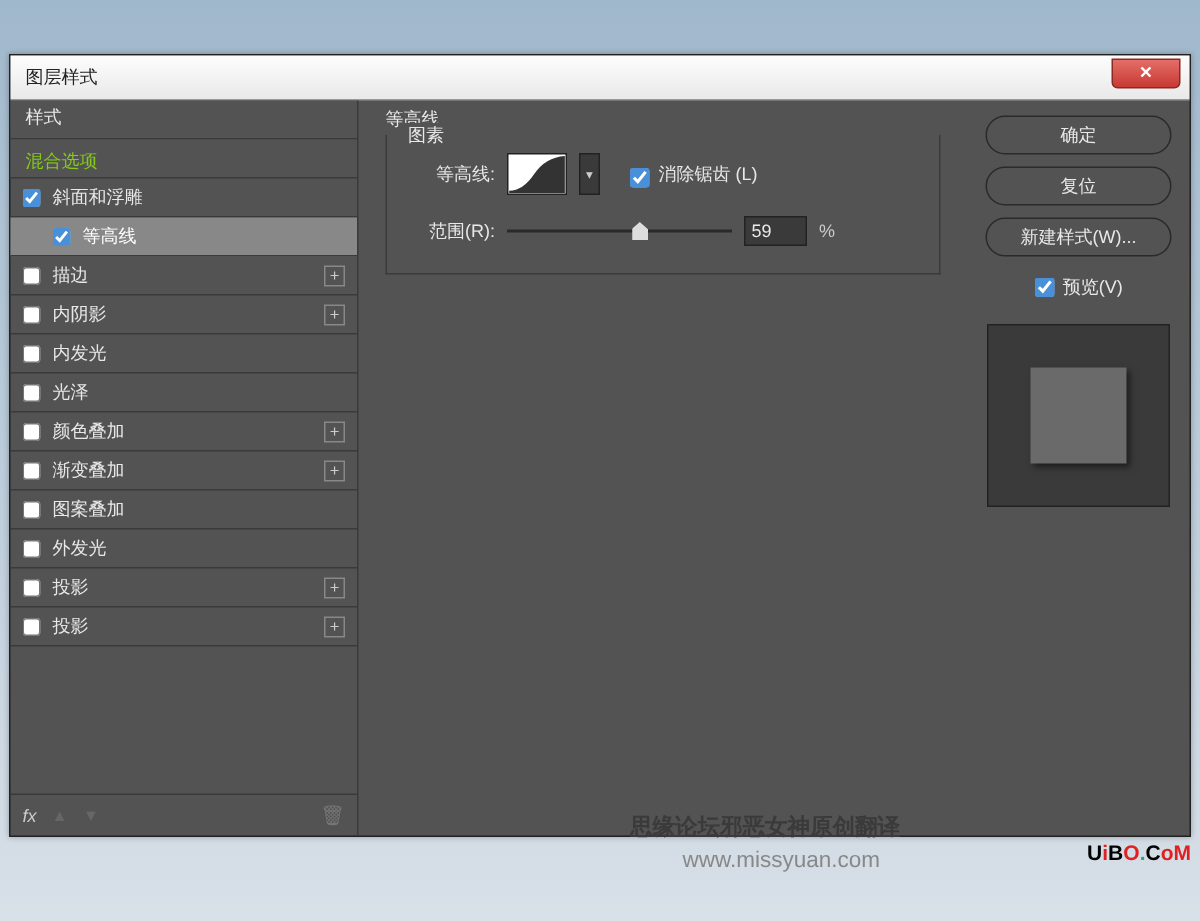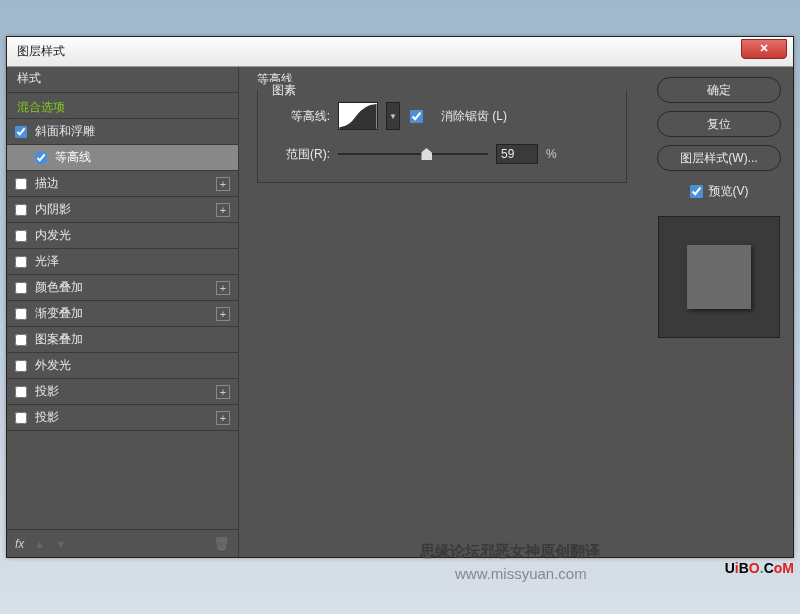--- a/index.html
+++ b/index.html
@@ -24,37 +24,37 @@
 
   .settings-panel { flex: 1; padding: 4px 18px; color: #e8e8e8; font-size: 12px; }
   .group-label { margin-bottom: 2px; }
   .fieldset { border: 1px solid #3a3a3a; border-top: none; padding: 12px 14px 18px; position: relative; }
   .fieldset-label { position: absolute; top: -8px; left: 10px; background: #535353; padding: 0 4px; font-size: 12px; }
   .row { display: flex; align-items: center; margin-bottom: 14px; gap: 8px; }
   .row-label { width: 58px; text-align: right; }
   .contour-swatch { width: 40px; height: 28px; background: #fff; border: 1px solid #222; position: relative; overflow: hidden; }
   .contour-swatch svg { width: 100%; height: 100%; display: block; }
   .dropdown-arrow { width: 14px; height: 28px; background: #3a3a3a; border: 1px solid #222; display: flex; align-items: center; justify-content: center; color: #ccc; font-size: 9px; }
-  .antialias { display: flex; align-items: center; gap: 18px; margin-left: 2px; }
+  .antialias { display: flex; align-items: flex-end; gap: 6px; margin-left: 12px; }
   .antialias input { width: 13px; height: 13px; accent-color:#4a90d9; }
   .slider-row { display: flex; align-items: center; gap: 8px; }
   .slider { width: 150px; height: 14px; position: relative; }
   .slider-track { position: absolute; top: 6px; left: 0; right: 0; height: 2px; background: #2a2a2a; }
   .slider-thumb { position: absolute; top: 1px; width: 11px; height: 12px; background: #ddd; left: 59%; transform: translateX(-50%); clip-path: polygon(50% 0, 100% 40%, 100% 100%, 0 100%, 0 40%); }
   .num-input { width: 42px; height: 20px; background: #3a3a3a; border: 1px solid #222; color: #e8e8e8; font-size: 12px; padding: 0 4px; text-align: left; }
   .percent { color: #ccc; }
 
   .right-panel { width: 148px; padding: 10px 12px; display: flex; flex-direction: column; gap: 8px; }
   .btn { height: 26px; border: 1px solid #2a2a2a; border-radius: 13px; background: #535353; color: #e8e8e8; font-size: 12px; display: flex; align-items: center; justify-content: center; cursor: pointer; }
   .preview-check { display: flex; align-items: center; justify-content: center; gap: 6px; font-size: 12px; color: #e8e8e8; margin-top: 4px; }
   .preview-check input { width: 13px; height: 13px; accent-color:#4a90d9; }
   .preview-box { margin-top: 8px; width: 122px; height: 122px; background: #3a3a3a; border: 1px solid #222; display: flex; align-items: center; justify-content: center; align-self: center; }
   .preview-inner { width: 64px; height: 64px; background: #6a6a6a; box-shadow: 2px 2px 4px rgba(0,0,0,0.5); }
 
-  .watermark1 { position: absolute; left: 420px; top: 542px; font-size: 15px; font-weight: bold; color: #3a3a3a; }
+  .watermark1 { position: absolute; left: 420px; top: 542px; font-size: 15px; font-weight: bold; color: #3a3a3a; text-decoration: underline; }
   .watermark2 { position: absolute; left: 455px; top: 565px; font-size: 15px; color: #888; font-family: Arial; }
   .watermark-ui { position: absolute; right: 6px; top: 560px; font-family: Arial; font-size: 14px; font-weight: bold; text-align: center; }
   .watermark-ui .u { color:#000; } .watermark-ui .i { color:#d22; } .watermark-ui .b { color:#000; } .watermark-ui .o { color:#d22; } .watermark-ui .dot { color:#2a7; } .watermark-ui .c { color:#000; } .watermark-ui .m { color:#d22; }
 </style>
 </head>
 <body>
 
 <div class="window">
   <div class="titlebar">
     <span class="titlebar-title">图层样式</span>
@@ -158,21 +158,21 @@
           </div>
           <input class="num-input" value="59" style="">
           <span class="percent">%</span>
         </div>
       </div>
     </div>
 
     <div class="right-panel">
       <div class="btn">确定</div>
       <div class="btn">复位</div>
-      <div class="btn">图层样式(W)...</div>
+      <div class="btn">新建样式(W)...</div>
       <label class="preview-check">
         <input type="checkbox" checked="" style="">
         <span>预览(V)</span>
       </label>
       <div class="preview-box">
         <div class="preview-inner"></div>
       </div>
     </div>
 
   </div>

